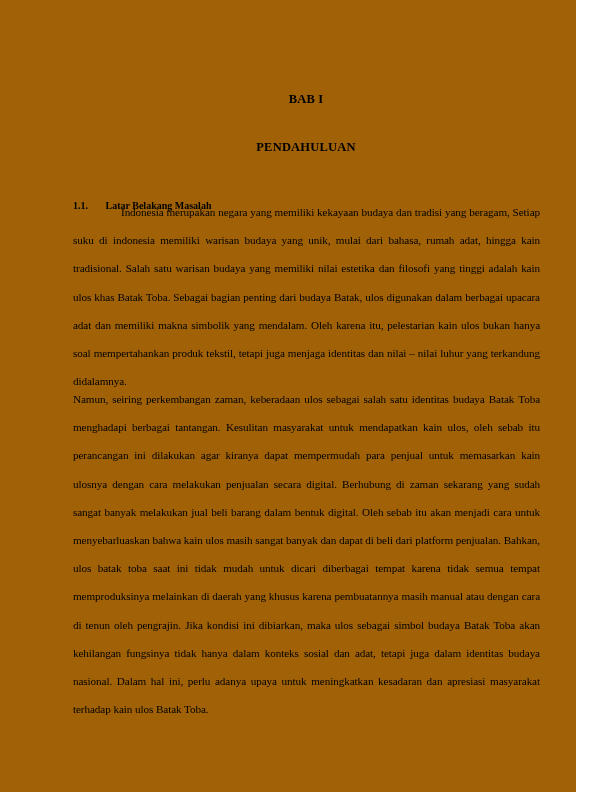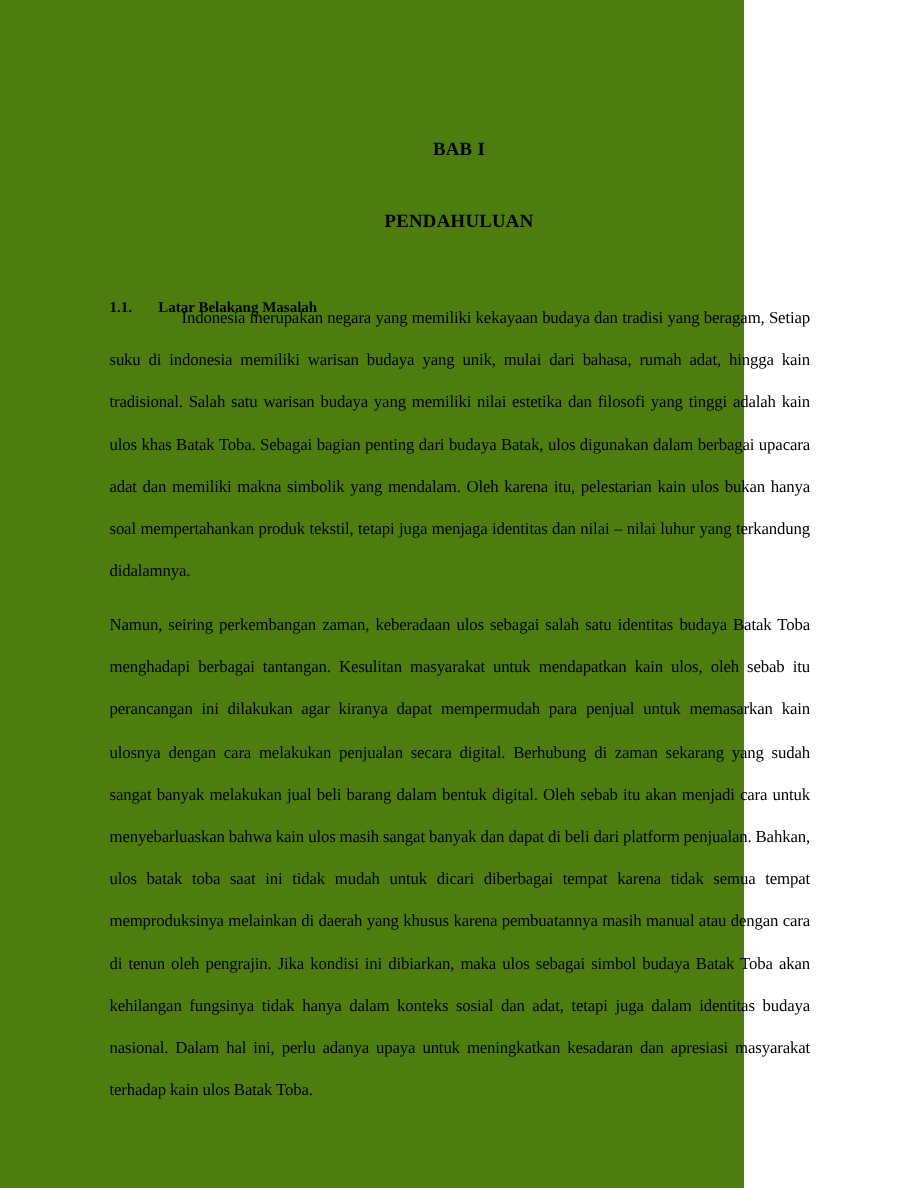--- a/index.html
+++ b/index.html
@@ -1,40 +1,40 @@
 <!DOCTYPE html>
 <html><head>
   <meta charset="utf-8">
   <style>
     html, body { margin: 0; padding: 0; background: #ffffff; }
     body { width: 612px; height: 792px; position: relative; overflow: hidden; }
     .page {
-      position: absolute; left: 0; top: 0; width: 496px; height: 792px;
-      background: #4d7c0f; color: #000000;
+      position: absolute; left: 0; top: 0; width: 576px; height: 792px;
+      background: #a16207; color: #000000;
       font-family: "Liberation Serif", "DejaVu Serif", serif;
     }
     .chapter {
       position: absolute; left: 0; width: 612px; text-align: center;
       font-weight: bold; font-size: 12.5px; letter-spacing: 0.2px;
     }
     .chapter-num { top: 92px; }
     .chapter-title { top: 140px; }
     .section {
       position: absolute; left: 73px; top: 176px;
       font-weight: bold; font-size: 10px; margin-top: 24px;
     }
     .section .num { display: inline-block; width: 30px; }
     .para {
       position: absolute; left: 73px; width: 467px;
       font-size: 11.2px; line-height: 28.2px;
       text-align: justify; text-align-last: left;
       letter-spacing: -0.1px;
     }
     .p1 { top: 198px; text-indent: 48px; }
-    .p2 { top: 403px; }
+    .p2 { top: 385px; }
   </style>
 </head>
 <body>
 
 <div class="page">
   <div class="chapter chapter-num">BAB I</div>
   <div class="chapter chapter-title">PENDAHULUAN</div>
 
   <div class="section">
     <span class="num">1.1.</span>

